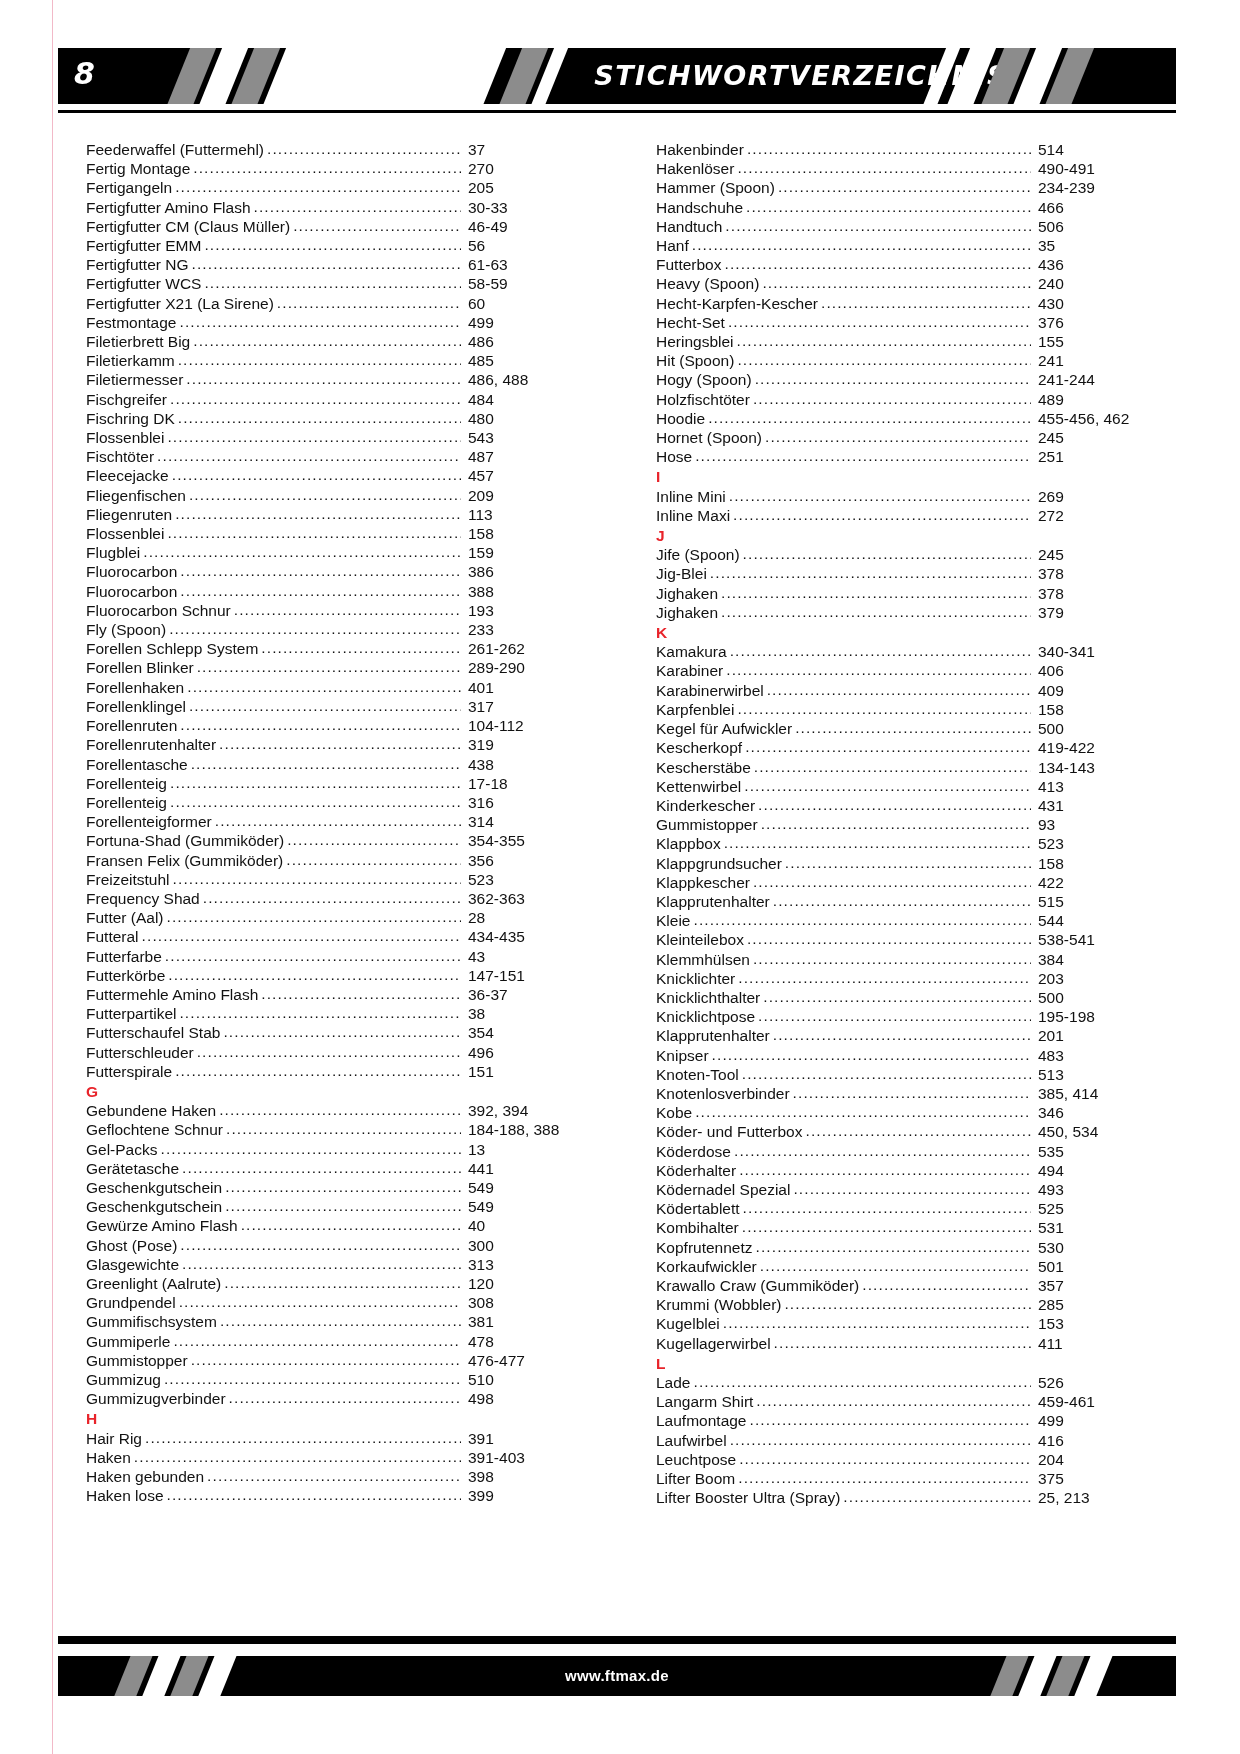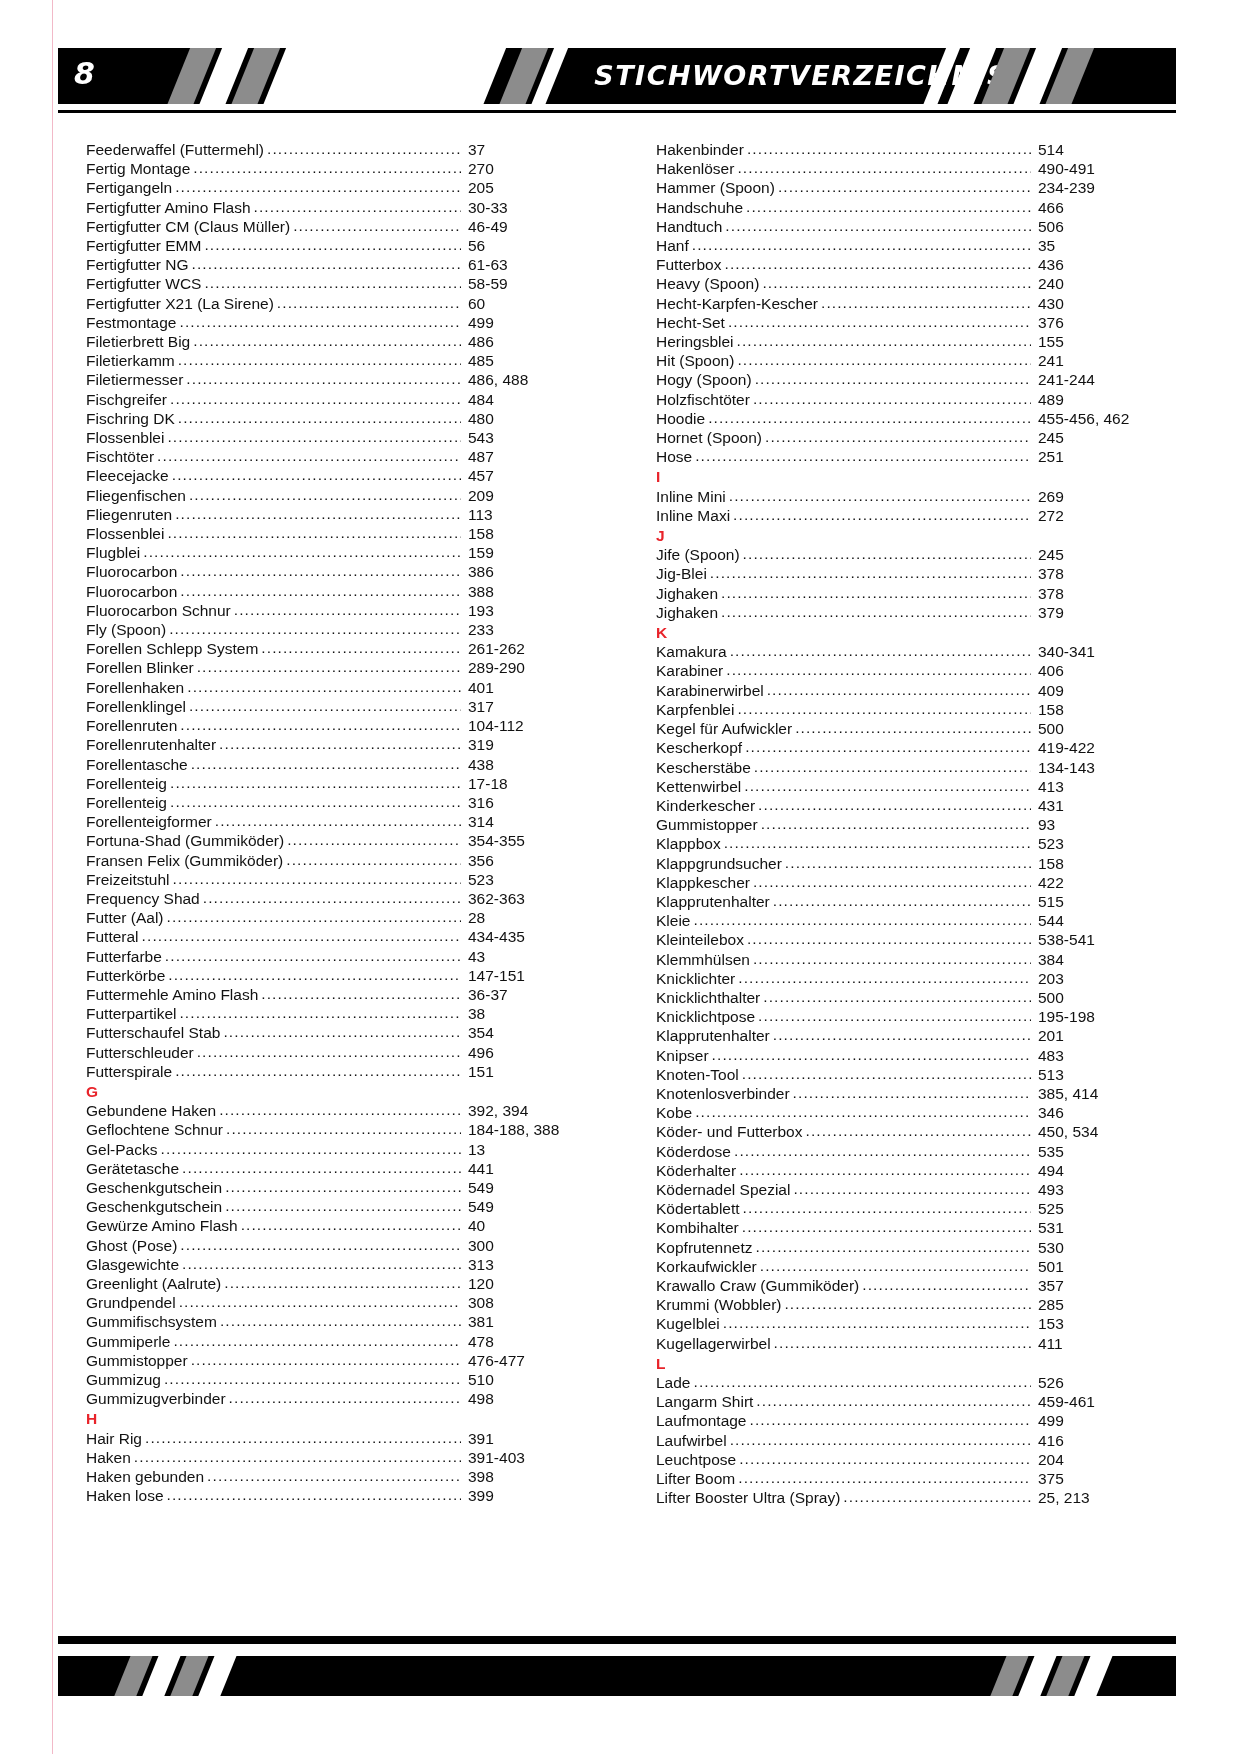--- a/index.html
+++ b/index.html
@@ -883,15 +883,16 @@
   <div class="footer"></div>
   <div class="footer-bar">
     <div class="stripe" style="left:64px; background:#8c8c8c;"></div>
     <div class="stripe" style="left:92px; background:#ffffff;"></div>
     <div class="stripe" style="left:120px; background:#8c8c8c;"></div>
     <div class="stripe" style="left:148px; background:#ffffff;"></div>
     <div class="stripe" style="left:940px; background:#8c8c8c;"></div>
     <div class="stripe" style="left:968px; background:#ffffff;"></div>
     <div class="stripe" style="left:996px; background:#8c8c8c;"></div>
     <div class="stripe" style="left:1024px; background:#ffffff;"></div>
+    <div class="footer-url">www.ftmax.de</div>
   </div>
 
 </div>
 
 </body></html>

